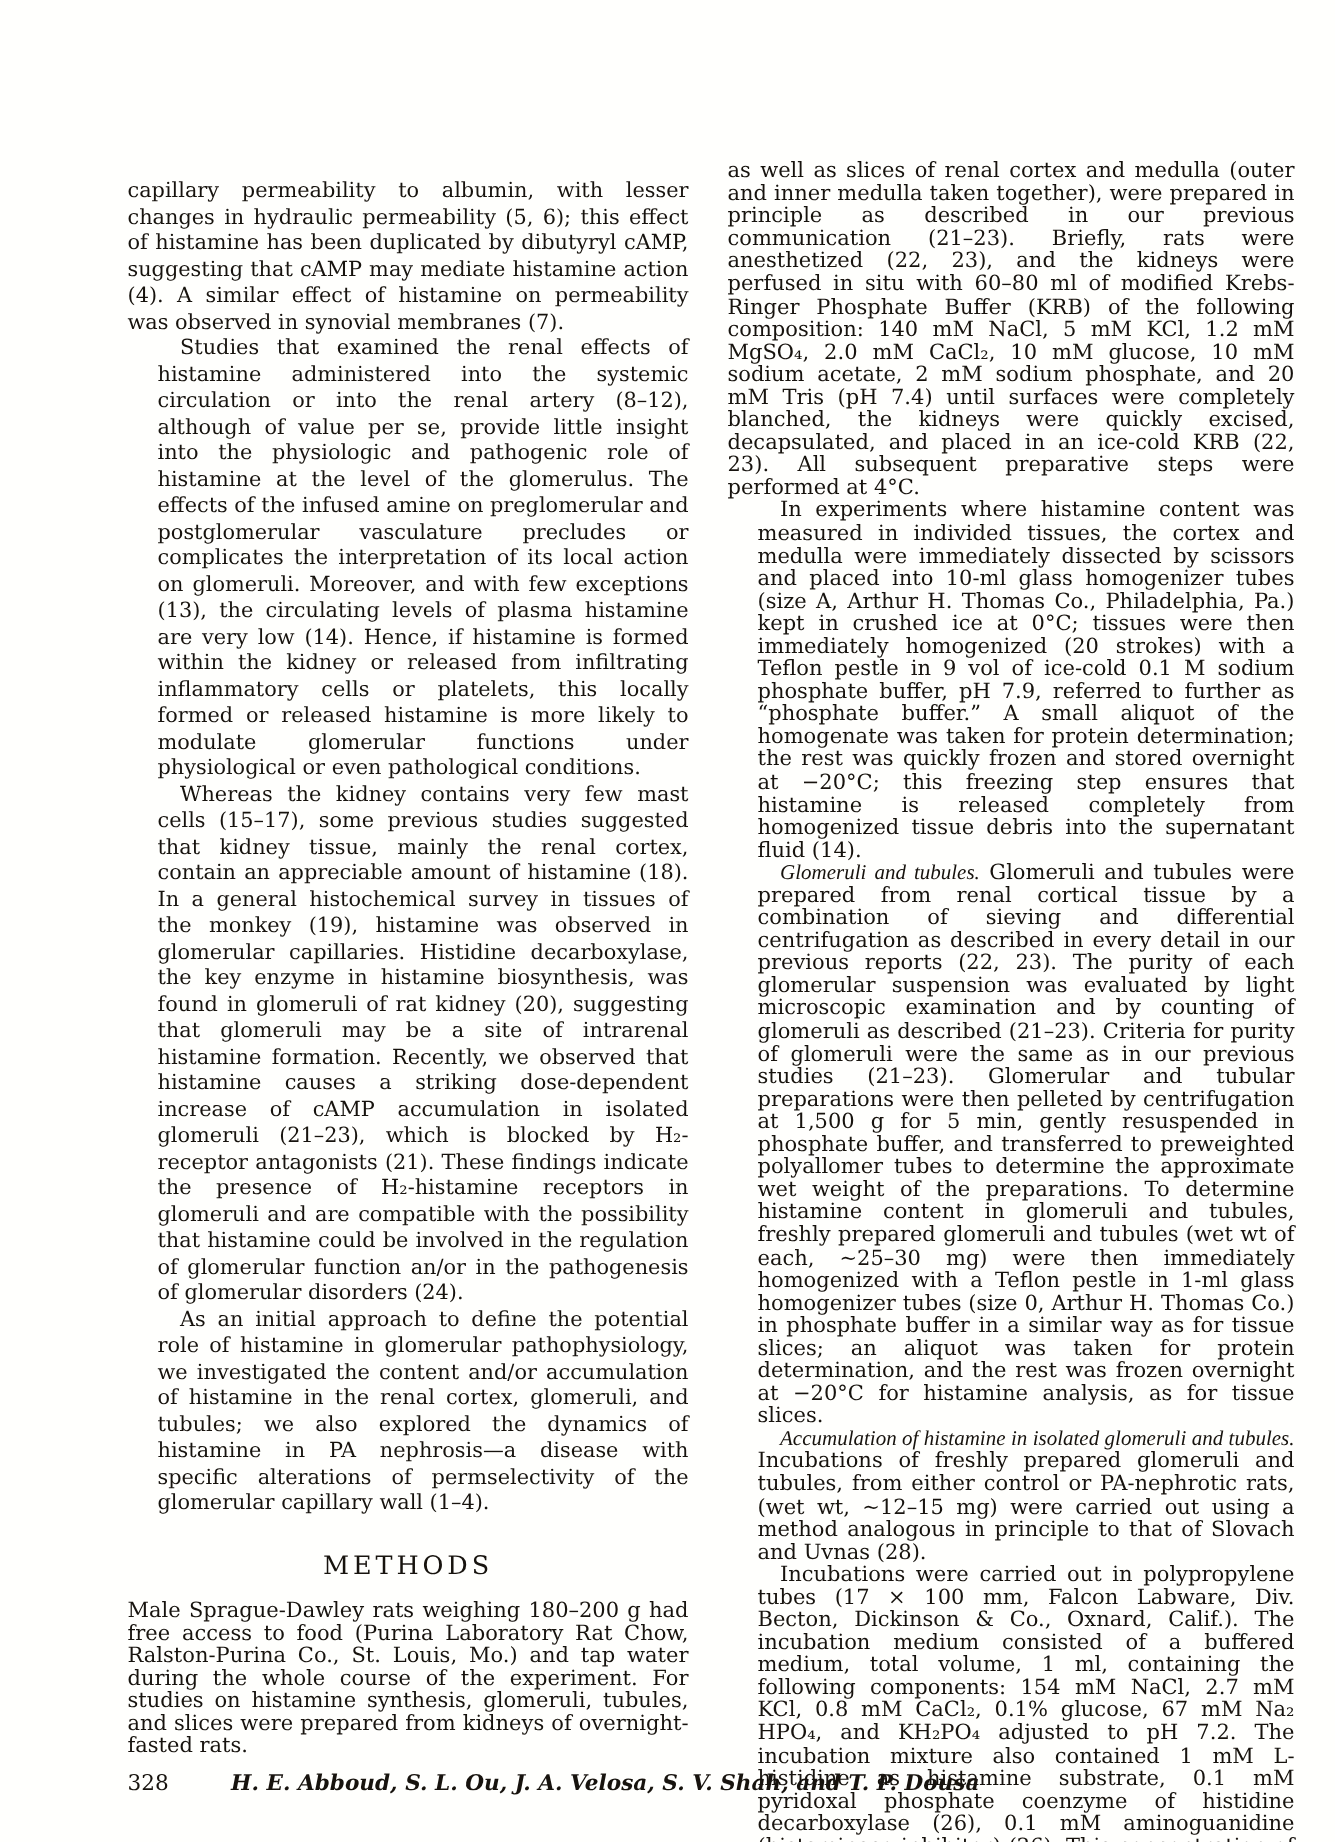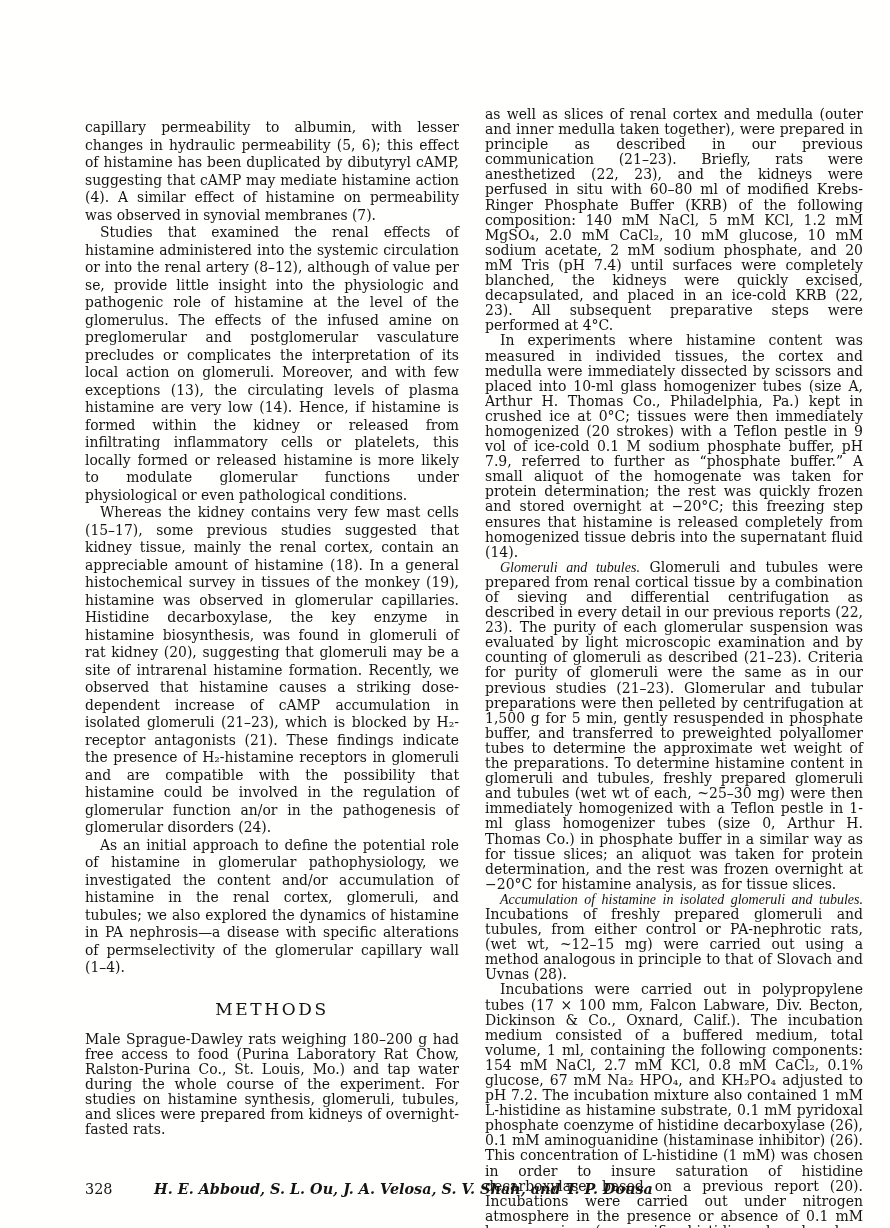--- a/index.html
+++ b/index.html
@@ -20,21 +20,21 @@
     width:778px;
     display:flex;
     gap:26px;
   }
   .col { text-align:justify; }
   .col-left  { width:374px; padding-top:12px; }
   .col-right { width:378px; }
   p { text-align:justify; }
   .intro { font-size:13.9px; line-height:17.5px; }
   .sm    { font-size:14px; line-height:15.1px; }
-  .indent { text-indent:15px; }
+  .indent { text-indent:15px;margin-left:20px; }
   .section-heading {
     text-align:center;
     font-size:17px;
     font-weight:400;
     letter-spacing:2.6px;
     margin:22px 0 13px 0;
   }
   .lead { font-style:italic;font-family:Liberation Serif, serif; }
   .footer {
     position:absolute;

